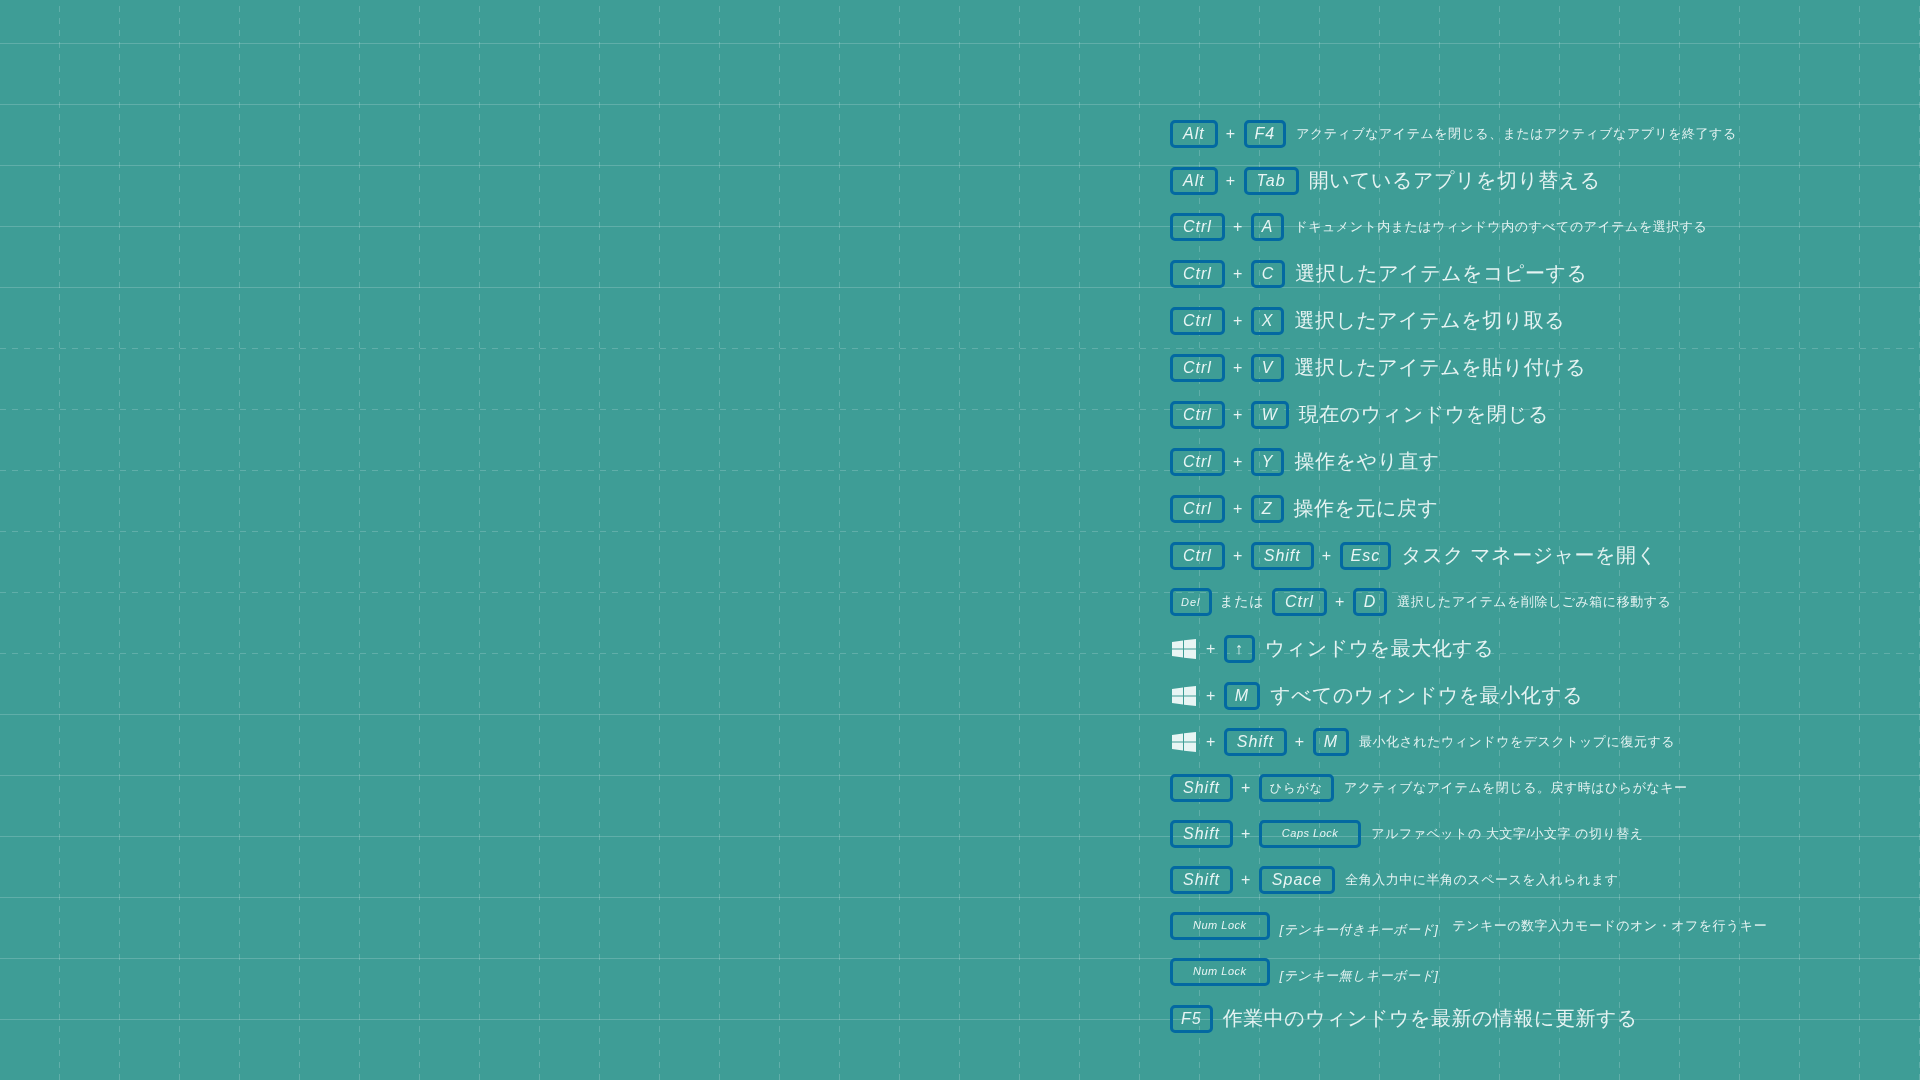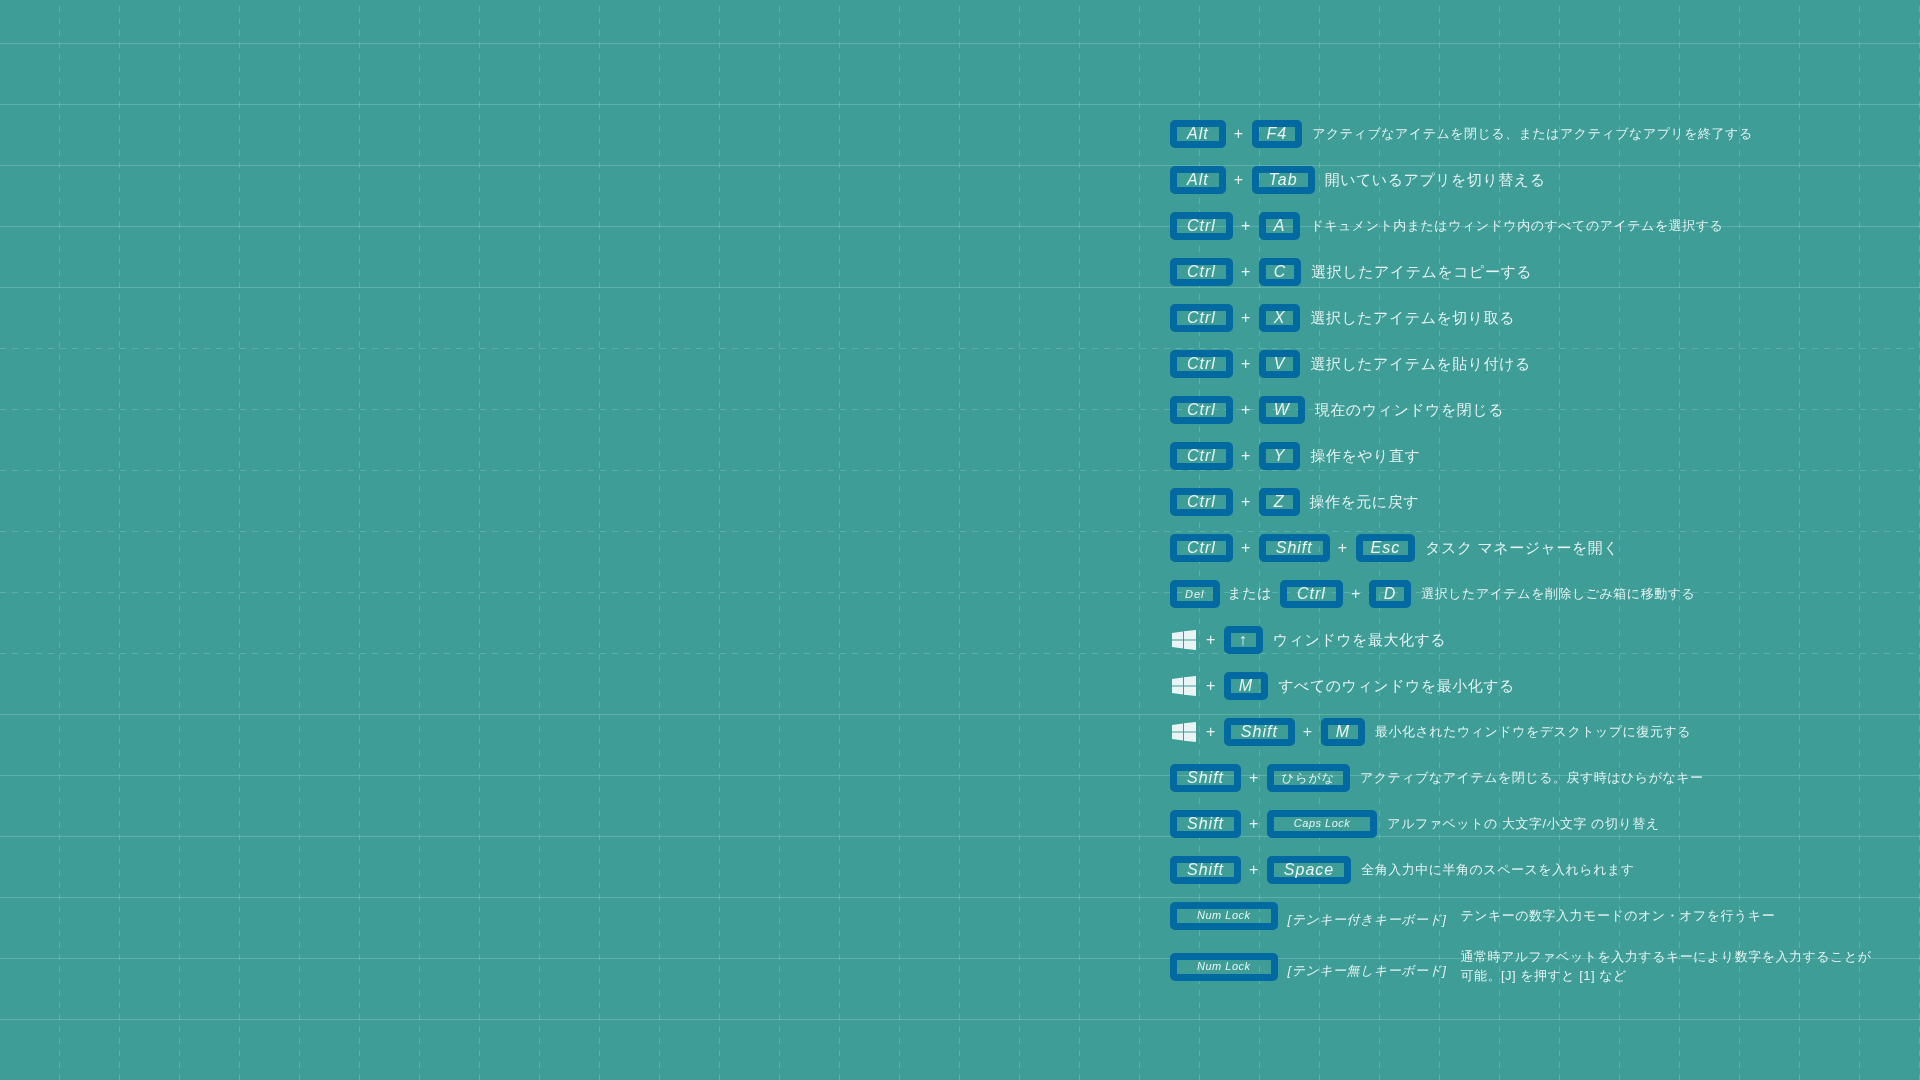--- a/index.html
+++ b/index.html
@@ -44,37 +44,37 @@
     }
     .keys { display:flex; align-items:center; gap:8px; flex:0 0 auto; }
     .plus { color:#e5f3f2; font-size:16px; }
     .key {
       display:inline-flex;
       align-items:center;
       justify-content:center;
       min-width:28px;
       height:28px;
       padding:2px 8px;
-      border:7px solid #0369a1;
+      border:3px solid #0369a1;
       border-radius:5px;
       font-style:italic;
       font-size:16px;
       letter-spacing:1px;
       color:#e8f5f4;
       line-height:1;
       white-space:nowrap;
     }
     .key.wide { padding:2px 10px; }
     .key.twoline { font-size:11px; line-height:1.05; text-align:center; font-style:italic; padding:2px 20px; white-space:normal; letter-spacing:.5px; }
     .winkey {
       display:inline-flex; align-items:center; justify-content:center;
       width:28px; height:24px;
     }
     .winkey svg { width:24px; height:20px; }
-    .desc { color:#e5f3f2; font-size:15px; line-height:1.45; }
+    .desc { color:#e5f3f2; font-size:20px; line-height:1.45; }
     .desc.small { font-size:13px; }
     .note-inline { font-style:italic; font-size:13px; margin-right:4px;margin-top:8px; }
     .or-text { font-size:14px; }
   </style>
 </head>
 <body>
 
 <div class="grid"></div>
 
 <div class="sheet">
@@ -265,18 +265,23 @@
     </span>
     <span class="note-inline">[テンキー付きキーボード]</span>
     <span class="desc small">テンキーの数字入力モードのオン・オフを行うキー</span>
   </div>
 
   <div class="row">
     <span class="keys">
       <span class="key twoline">Num Lock</span>
     </span>
     <span class="note-inline">[テンキー無しキーボード]</span>
-    <span class="desc small" style="max-width:420px">通常時アルファベットを入力するキーにより数字を入力することが可能。[J] を押すと [1] など</span>
-  </div>
-
-
+  </div>
+
+
+  <div class="row">
+    <span class="keys">
+      <span class="key">F5</span>
+    </span>
+    <span class="desc">作業中のウィンドウを最新の情報に更新する</span>
+  </div>
 
 </div>
 
 </body></html>

